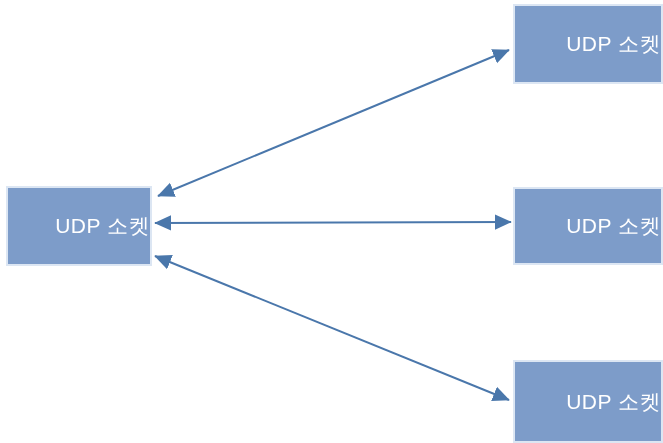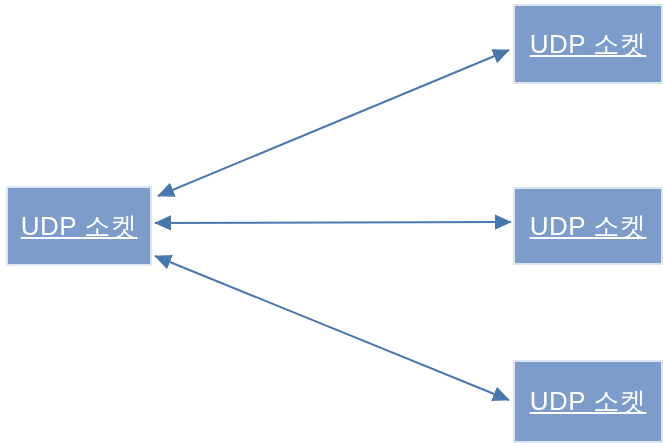--- a/index.html
+++ b/index.html
@@ -17,25 +17,24 @@
     overflow: hidden;
   }
   .node {
     position: absolute;
     box-sizing: border-box;
     background: var(--box-fill, #7d9cc9);
     border: 2px solid var(--box-border, #dce6f3);
     color: var(--box-text, #ffffff);
     display: flex;
     align-items: center;
-    justify-content: center;
-    font-size: 26px;
+    justify-content: flex-end;
+    font-size: 21px;
     letter-spacing: 0.5px;
     user-select: none;
-    text-decoration: underline;
   }
   .node-left   { left: 6px;   top: 186px; width: 146px; height: 80px; }
   .node-right1 { left: 513px; top: 4px;   width: 150px; height: 80px; }
   .node-right2 { left: 513px; top: 187px; width: 150px; height: 78px; }
   .node-right3 { left: 513px; top: 360px; width: 150px; height: 83px; }
   svg.arrows {
     position: absolute;
     left: 0;
     top: 0;
     width: 663px;

